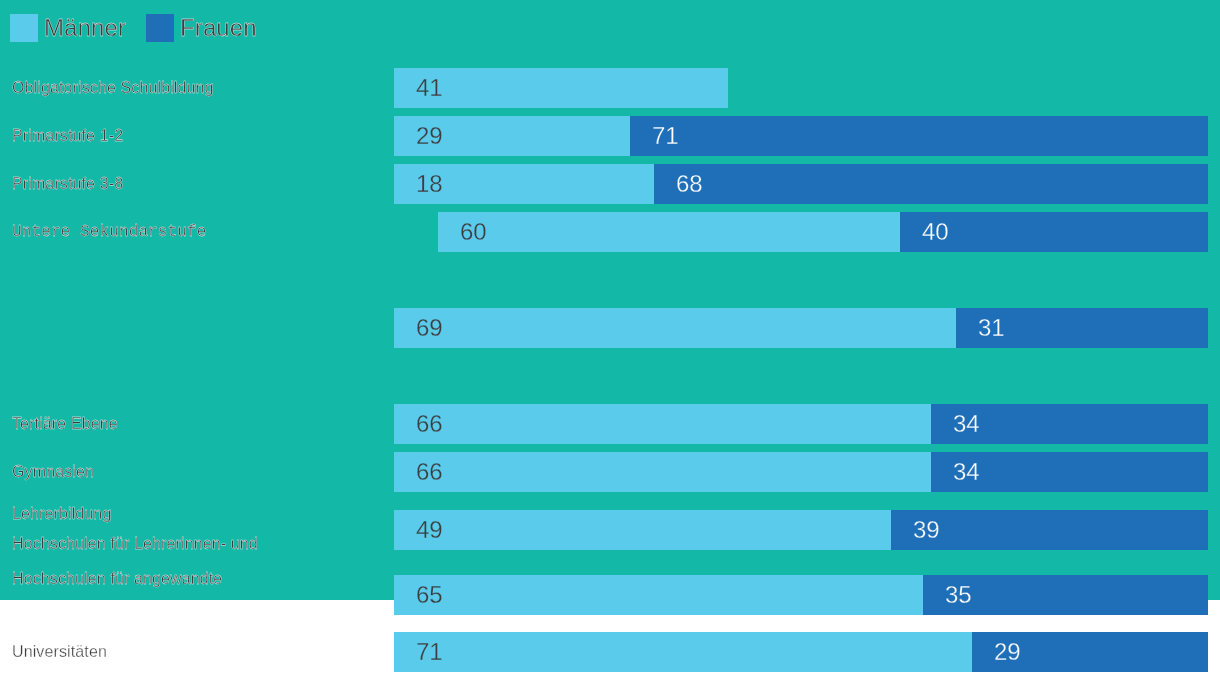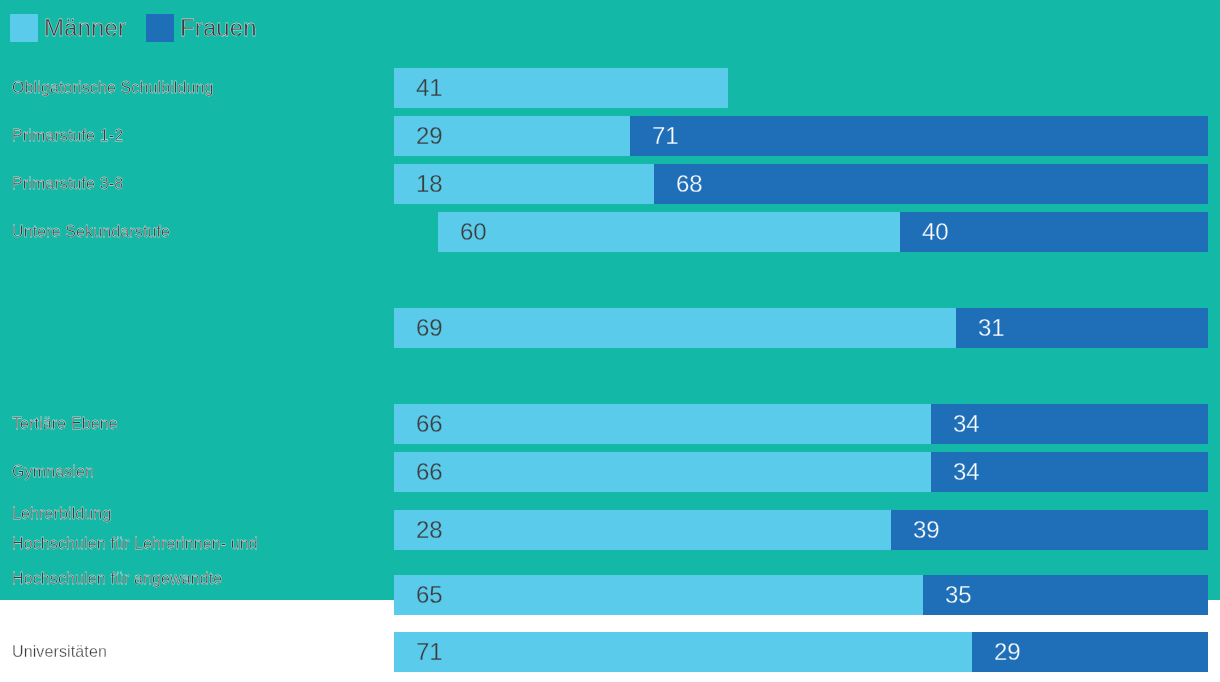--- a/index.html
+++ b/index.html
@@ -77,21 +77,21 @@
       <div class="bar">
           <div class="seg s0" style="width: 32%; background: rgb(91, 203, 236);">
       <span>18</span>
     </div>
           <div class="seg s1" style="width: 68%; background: rgb(31, 111, 184);">
       <span>68</span>
     </div>
         </div>
     </div>
       <div class="row" style="top: 211.5px;">
-      <div class="rowlabel" style="line-height: 30px; top: 5.5px;">
+      <div class="rowlabel" style="line-height: 30px; top: 5.5px; font-family: Liberation Mono, monospace;">
           <span class="ln">Untere Sekundarstufe</span>
         </div>
       <div class="bar">
           <div class="seg s0" style="width: 60%; background: rgb(91, 203, 236); margin-left: 44px;">
       <span>60</span>
     </div>
           <div class="seg s1" style="width: 40%; background: rgb(31, 111, 184);">
       <span>40</span>
     </div>
         </div>
@@ -132,21 +132,21 @@
     </div>
         </div>
     </div>
       <div class="row" style="top: 509.5px;">
       <div class="rowlabel" style="line-height: 30px; top: -10.7px;">
           <span class="ln">Lehrerbildung</span>
           <span class="ln">Hochschulen für Lehrerinnen- und</span>
         </div>
       <div class="bar">
           <div class="seg s0" style="width: 61%; background: rgb(91, 203, 236);">
-      <span>28</span>
+      <span>49</span>
     </div>
           <div class="seg s1" style="width: 39%; background: rgb(31, 111, 184);">
       <span>39</span>
     </div>
         </div>
     </div>
       <div class="row" style="top: 574.5px;">
       <div class="rowlabel" style="line-height: 27.5px; top: -9.2px;">
           <span class="ln">Hochschulen für angewandte</span>
         </div>

